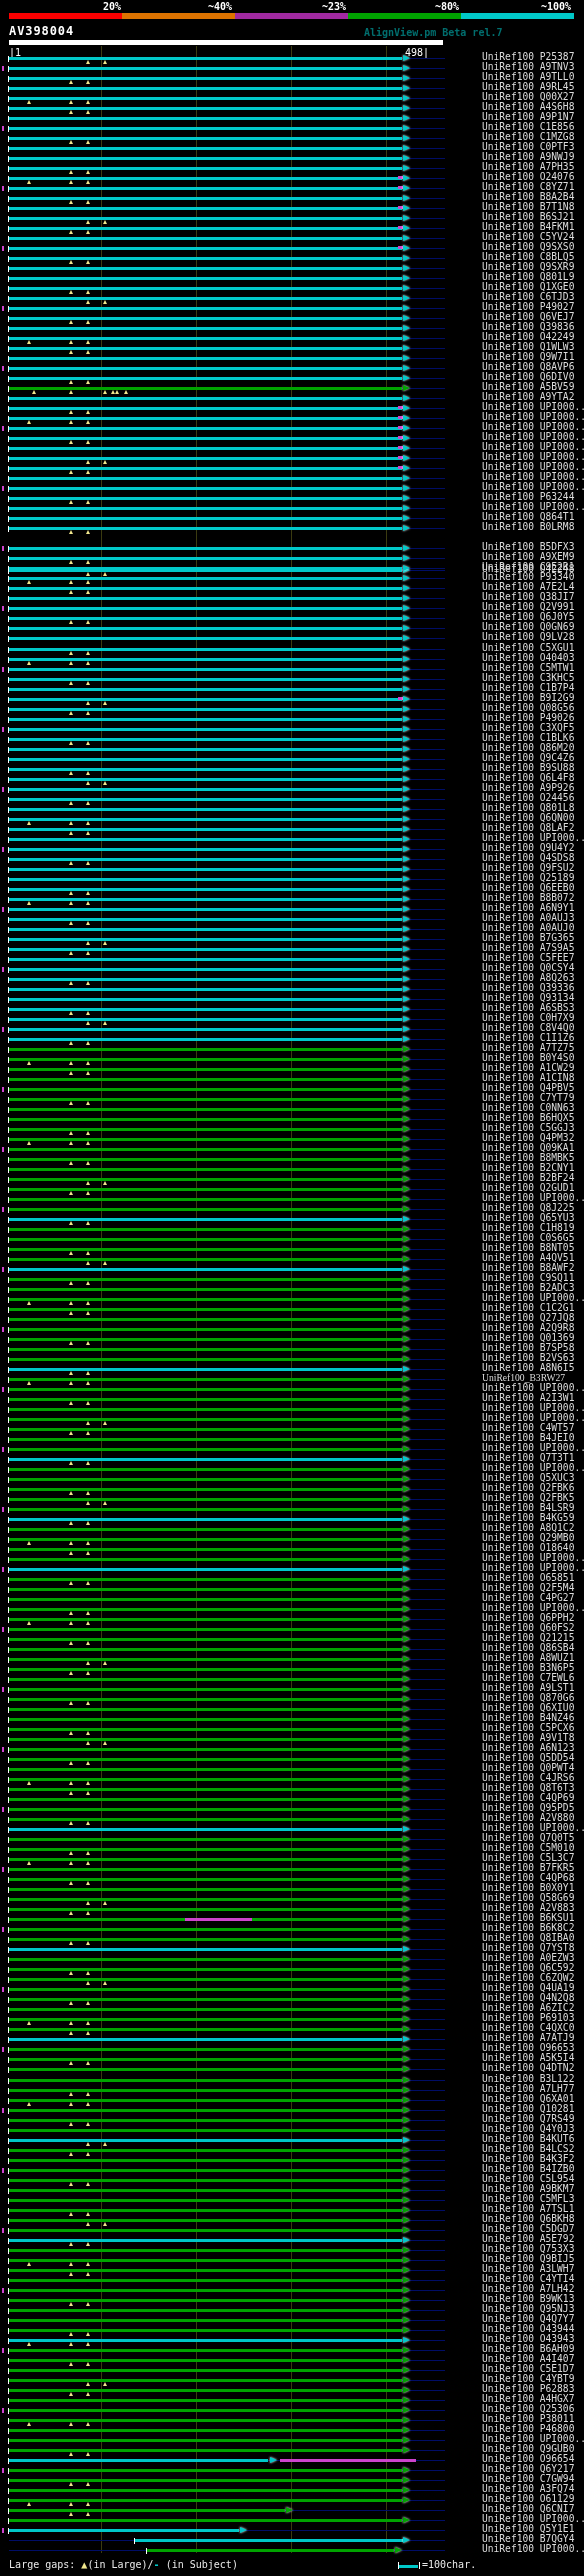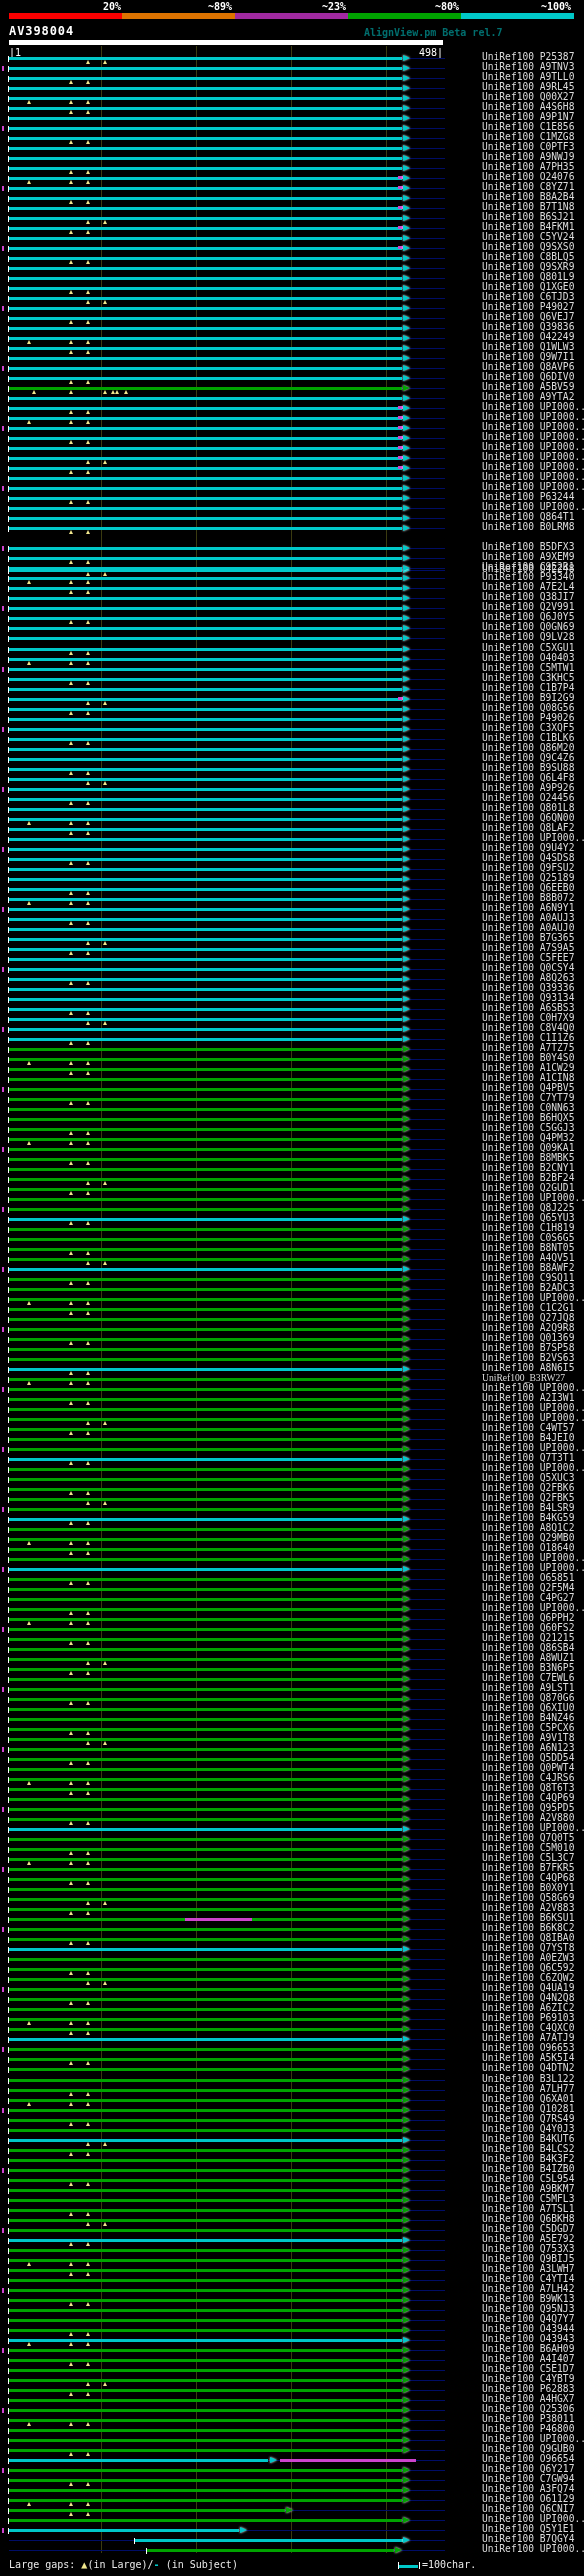--- a/index.html
+++ b/index.html
@@ -30,37 +30,37 @@
   #sample-tick1,#sample-tick2{position:absolute;top:2562px;width:0.9px;height:7.3px;background:#fff;}
   #sample-bar{position:absolute;top:2565px;height:2.7px;background:#00c8c8;}
   #sample-label{position:absolute;left:422px;top:2559px;font-size:10px;color:#e8e8e8;}
 </style>
 </head>
 <body>
 
 <div id="screen">
   <div id="scale-labels">
       <div class="scale-label" style="left: 103px;">20%</div>
-      <div class="scale-label" style="left: 208px;">~89%</div>
+      <div class="scale-label" style="left: 208px;">~40%</div>
       <div class="scale-label" style="left: 322px;">~23%</div>
       <div class="scale-label" style="left: 435px;">~80%</div>
       <div class="scale-label" style="left: 541px;">~100%</div>
     </div>
   <div id="scalebar">
       <div style="background: rgb(250, 0, 0);"></div>
       <div style="background: rgb(221, 115, 0);"></div>
       <div style="background: rgb(160, 41, 160);"></div>
       <div style="background: rgb(0, 163, 0);"></div>
       <div style="background: rgb(0, 200, 200);"></div>
     </div>
   <div id="query-title">AV398004</div>
   <div id="credit">AlignView.pm Beta rel.7</div>
   <div id="rulerbar"></div>
   <div class="ruler-num" style="left:9.1px;">|1</div>
-  <div class="ruler-num" style="left:391px;width:52px;text-align:right;">498|</div>
+  <div class="ruler-num" style="left:391px;width:52px;text-align:center;">498|</div>
   <div id="gridlines">
       <div class="gridline" style="left: 101px;"></div>
       <div class="gridline" style="left: 196px;"></div>
       <div class="gridline" style="left: 291px;"></div>
       <div class="gridline" style="left: 386px;"></div>
     </div>
   <div id="rows">
       <div class="row" style="top: 52px;">
         <div class="baseline" style="left: 9.1px; width: 436px; top: 5.5px;"></div>
         <div class="bar" style="left: 9.1px; width: 393px; top: 4.6px; background: rgb(0, 200, 200);"></div>

